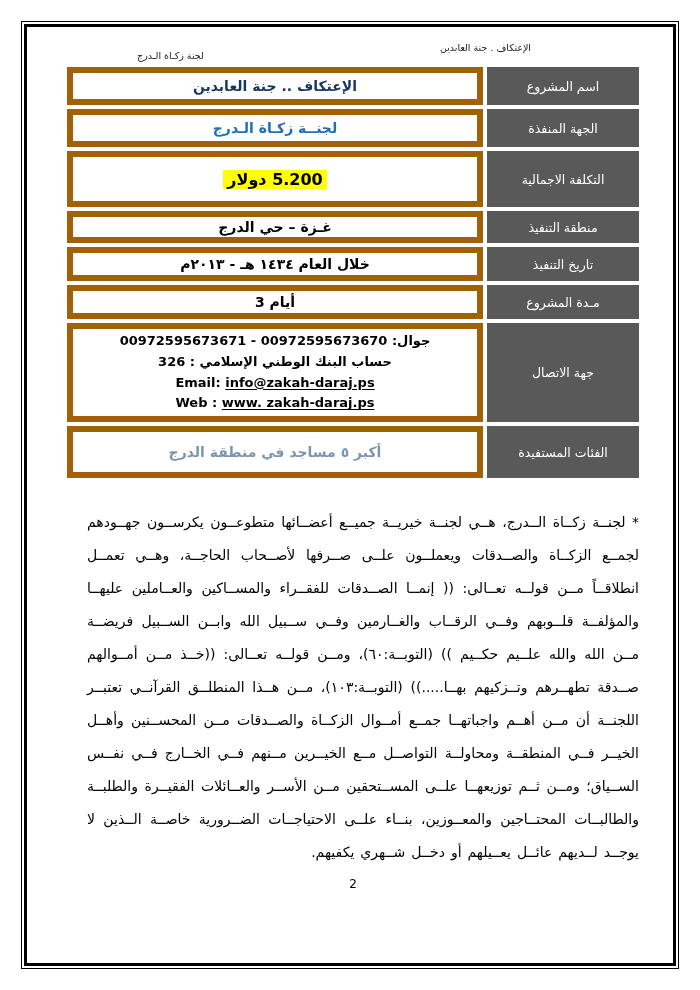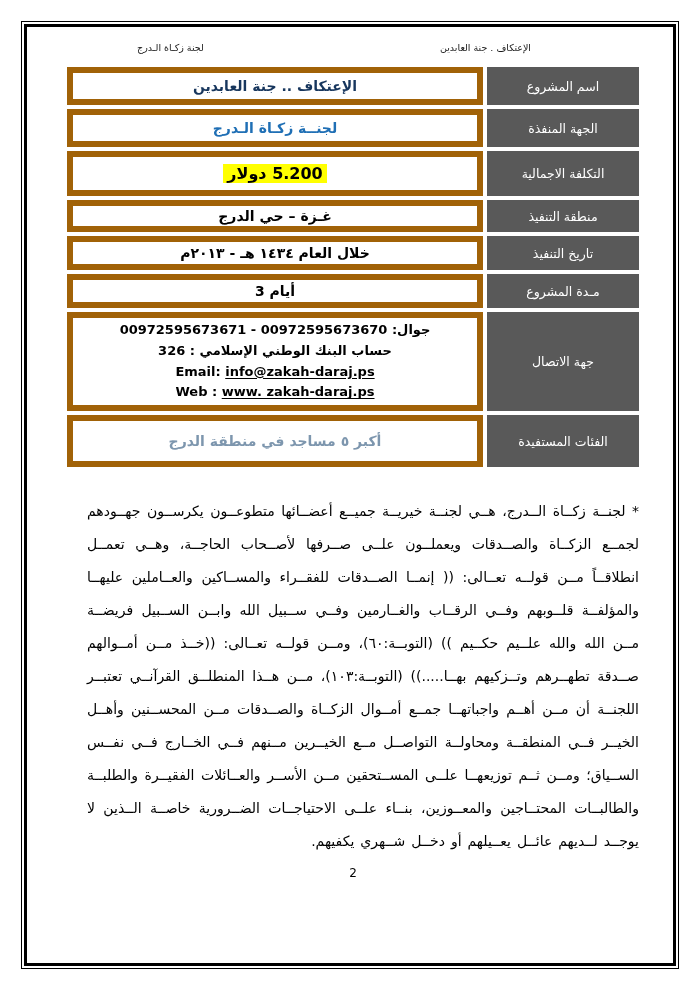--- a/index.html
+++ b/index.html
@@ -8,30 +8,30 @@
   }
   *{margin:0;padding:0;box-sizing:border-box;}
   html,body{background:#ffffff;}
   body{font-family:"DejaVu Sans", sans-serif;color:var(--ink);}
   .page{width:700px;height:990px;background:var(--paper);position:relative;margin:0 auto;overflow:hidden;}
   .frame-outer{position:absolute;top:21px;left:21px;right:21px;bottom:21px;border:1px solid #000;padding:2px;}
   .frame-inner{border:3px solid #000;width:100%;height:100%;padding:0 34px 0 40px;position:relative;}
   
   .runhead{position:relative;height:15px;margin-top:15px;font-size:9.5px;color:#1a1a1a;}
   .runhead .hr-right{position:absolute;right:108px;top:0;direction:rtl;}
-  .runhead .hr-left{position:absolute;left:70px;top:0;direction:rtl;}
+  .runhead .hr-left{position:absolute;left:70px;top:8px;direction:rtl;}
   
   .doc-title{margin-top:46px;direction:rtl;text-align:right;padding-right:68px;
     font-size:21px;letter-spacing:1px;text-decoration:underline;text-underline-offset:4px;}
   
   table.summary{width:calc(100% + 8px);margin:6px -4px 0 -4px;border-collapse:separate;border-spacing:4px;direction:rtl;table-layout:fixed;}
   col.c-label{width:152px;}
   td.lbl{background:var(--label-bg);color:#fff;font-size:12.5px;font-weight:400;text-align:center;vertical-align:middle;padding:2px 6px;}
   td.val{border:6px solid #a16207;background:#fff;text-align:center;vertical-align:middle;font-weight:bold;font-size:14px;padding:2px 8px;}
-  tr.r1 td{height:38px;} tr.r2 td{height:38px;} tr.r3 td{height:45px;} tr.r4 td{height:24px;text-align:center;}
+  tr.r1 td{height:38px;} tr.r2 td{height:38px;} tr.r3 td{height:56px;} tr.r4 td{height:24px;text-align:center;}
   tr.r5 td{height:34px;} tr.r6 td{height:34px;} tr.r7 td{height:92px;} tr.r8 td{height:52px;margin-left:16px;}
   .v-navy{color:var(--navy);font-size:17px;}
   .v-blue{color:var(--blue);font-size:17px;}
   .v-steel{color:var(--steel);font-size:14.5px;}
   .v-ltr{direction:ltr;}
   .hl{background:var(--hl);padding:0 4px;font-size:16px;}
   .contact-line{direction:rtl;text-align:center;font-size:13px;line-height:1.6;font-weight:bold;}
   .contact-line.ltr{direction:ltr;}
   .u-link{text-decoration:underline;text-underline-offset:2px;color:#000;}
   

